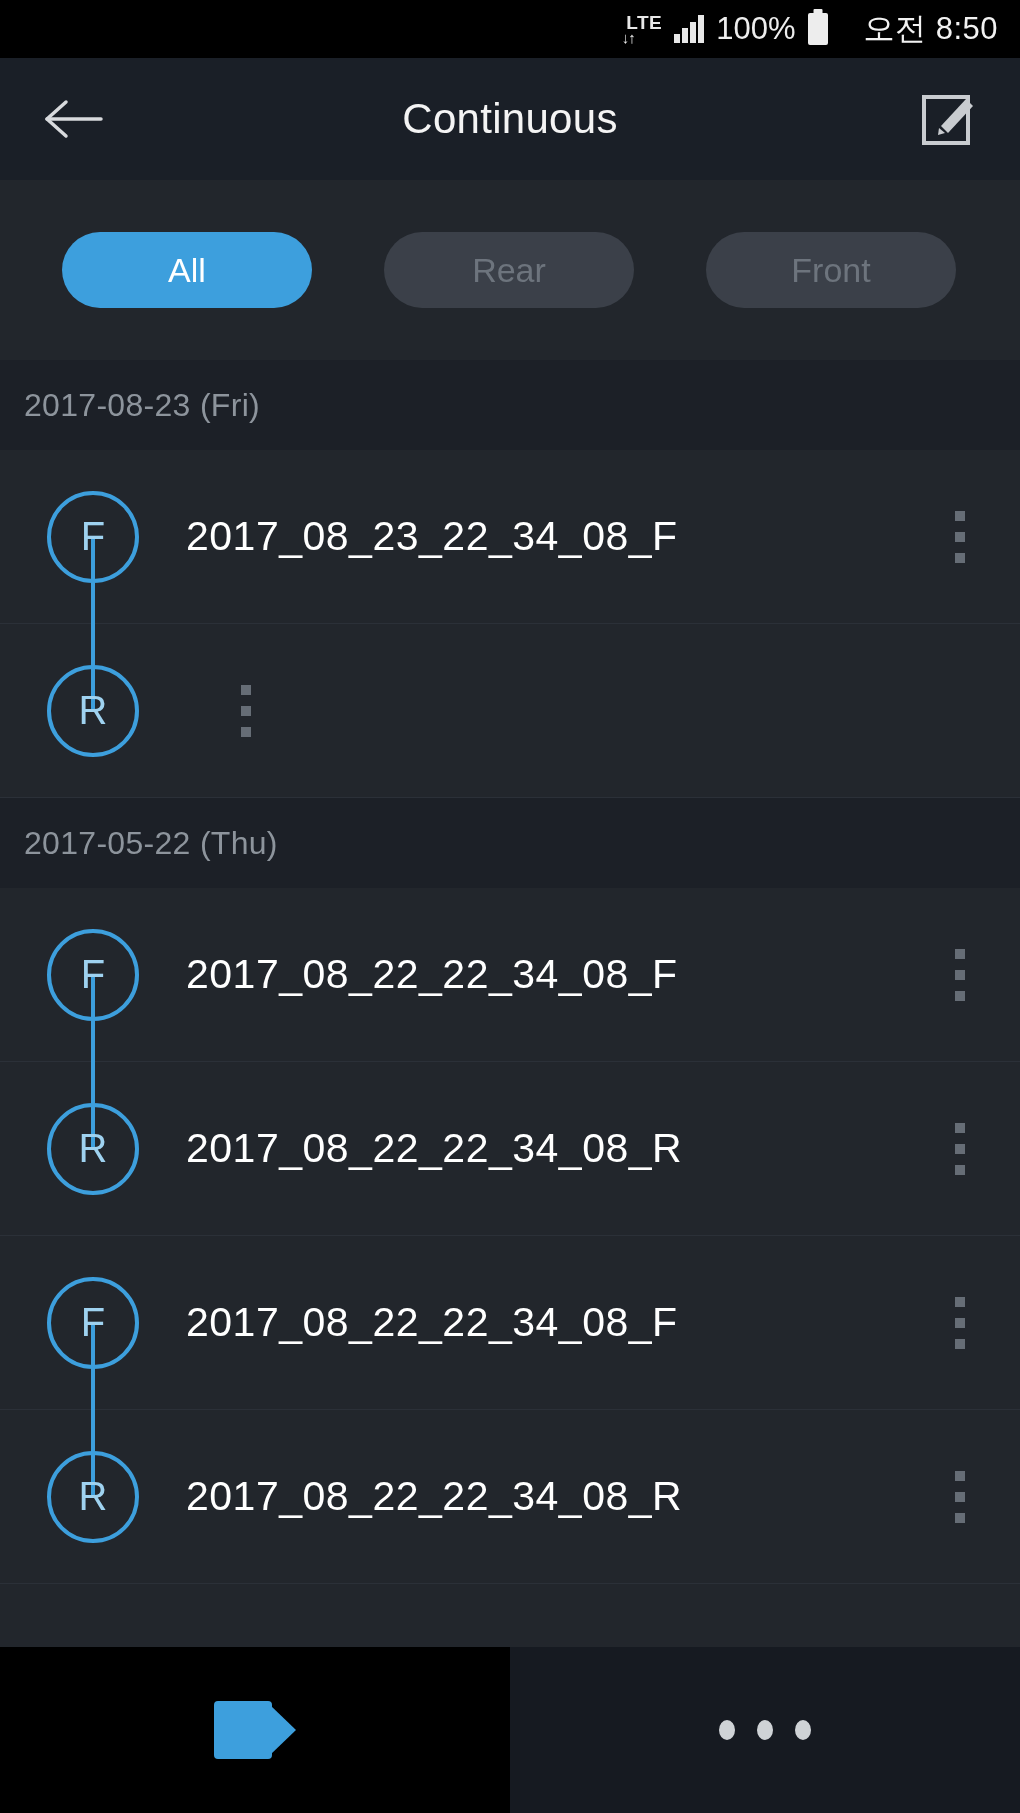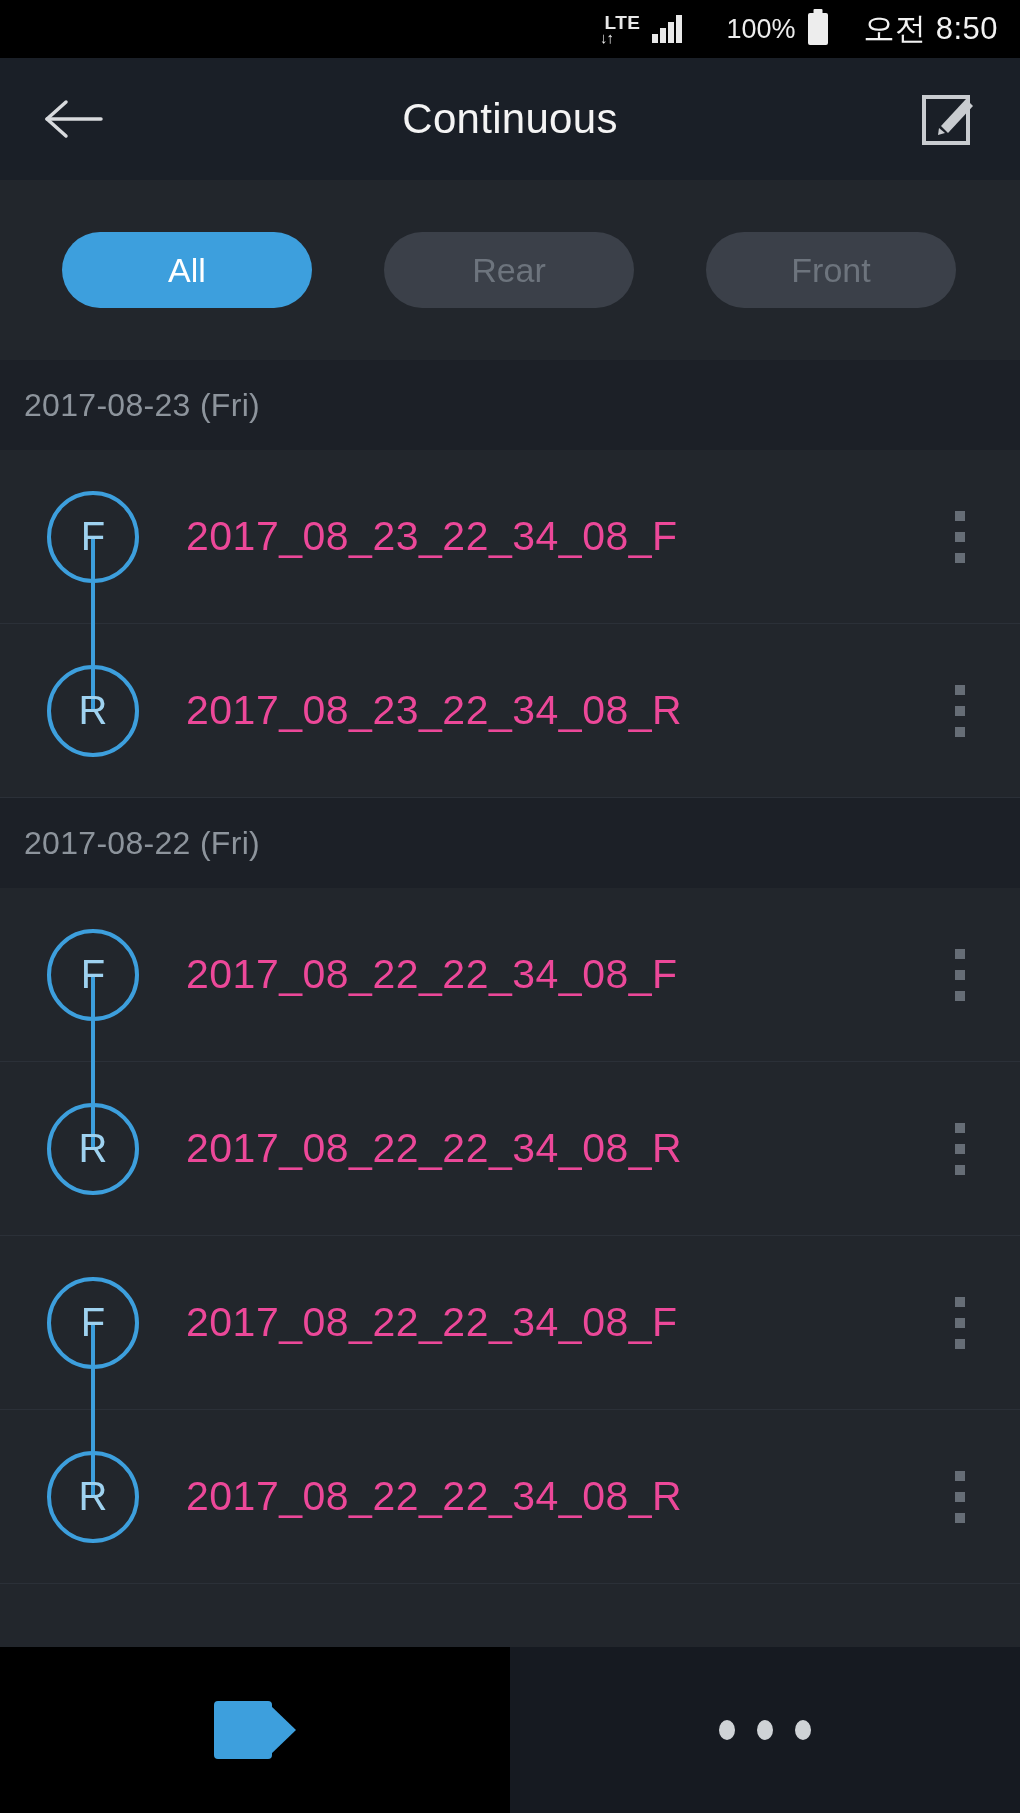--- a/index.html
+++ b/index.html
@@ -19,21 +19,21 @@
   }
   .lte-block{ display:flex; flex-direction:column; align-items:center; justify-content:center; line-height:1; }
   .lte-txt{ color:#e8e8e8; font-size:19px; font-weight:bold; letter-spacing:.5px;margin-left:32px; }
   .lte-arrows{ color:#e8e8e8; font-size:15px; margin-top:-2px; letter-spacing:-1px; }
   .signal{ display:flex; align-items:flex-end; gap:2px; height:28px; }
   .signal i{ display:block; width:6px; background:#e8e8e8; }
   .signal i:nth-child(1){ height:9px; }
   .signal i:nth-child(2){ height:15px; }
   .signal i:nth-child(3){ height:21px; }
   .signal i:nth-child(4){ height:28px; }
-  .batt-pct{ color:#ededed; font-size:27px; letter-spacing:0px;margin-left:32px; }
+  .batt-pct{ color:#ededed; font-size:31px; letter-spacing:0px; }
   .batt-icon{ width:20px; height:32px; border:3px solid #ededed; border-radius:2px;
               position:relative; background:#ededed; }
   .batt-icon:before{ content:""; position:absolute; top:-7px; left:50%; transform:translateX(-50%);
               width:9px; height:5px; background:#ededed; border-radius:1px; }
   .clock{ color:#f2f2f2; font-size:31px; letter-spacing:.5px;margin-left:24px; }
 
   
   .appbar{
     position:absolute; top:58px; left:0; width:1020px; height:122px;
     background:#1a1f27; display:flex; align-items:center;
@@ -72,21 +72,21 @@
     width:92px; height:92px; border:4px solid #3d9fdd; border-radius:50%;
     display:flex; align-items:center; justify-content:center;
     color:#9fd2f0; font-size:40px; background:transparent; z-index:2;
   }
   .connector{
     position:absolute; left:50%; transform:translateX(-50%);
     width:4px; background:#3d9fdd; z-index:1;
   }
   .connector.down{ top:50%; margin-top:42px; height:132px; }
   .connector.up{ bottom:50%; margin-bottom:42px; height:132px; }
-  .row-label{ flex:1 1 auto; color:#ec4899; font-size:41px; letter-spacing:.5px; }
+  .row-label{ flex:1 1 auto; color:#ffffff; font-size:41px; letter-spacing:.5px; }
   .overflow{
     width:120px; height:174px; flex:0 0 auto;
     display:flex; flex-direction:column; align-items:center; justify-content:center; gap:11px;
   }
   .overflow i{ display:block; width:10px; height:10px; background:#666d76; }
 
   
   .navbar{ position:absolute; bottom:0; left:0; width:1020px; height:166px; display:flex; }
   .nav-left{ width:510px; height:166px; background:#000; display:flex; align-items:center; justify-content:center; }
   .nav-right{ width:510px; height:166px; background:#161a21; display:flex; align-items:center; justify-content:center; }
@@ -157,29 +157,28 @@
           <i></i>
           <i></i>
         </div>
     </div>
 
     <div class="row">
       <div class="badge-cell">
         <div class="connector up"></div>
         <div class="badge">R</div>
       </div>
-      <div class="row-label">2017_08_23_22_34_08_R</div>
-      <div class="overflow">
-          <i></i>
-          <i></i>
-          <i></i>
-        </div>
-    </div>
-
-    <div class="date-header">2017-08-22 (Fri)</div>
+      <div class="overflow">
+          <i></i>
+          <i></i>
+          <i></i>
+        </div>
+    </div>
+
+    <div class="date-header">2017-05-22 (Thu)</div>
 
     <div class="row">
       <div class="badge-cell">
         <div class="connector down"></div>
         <div class="badge">F</div>
       </div>
       <div class="row-label">2017_08_22_22_34_08_F</div>
       <div class="overflow">
           <i></i>
           <i></i>

